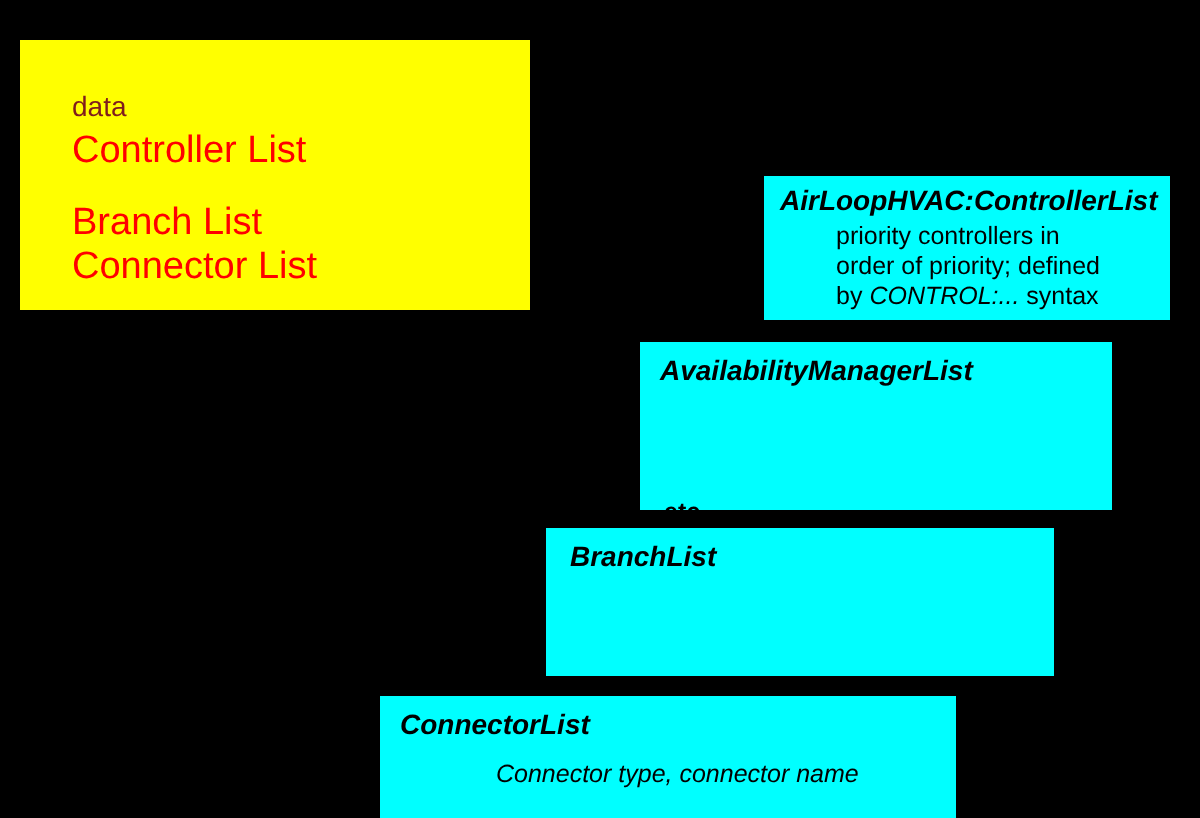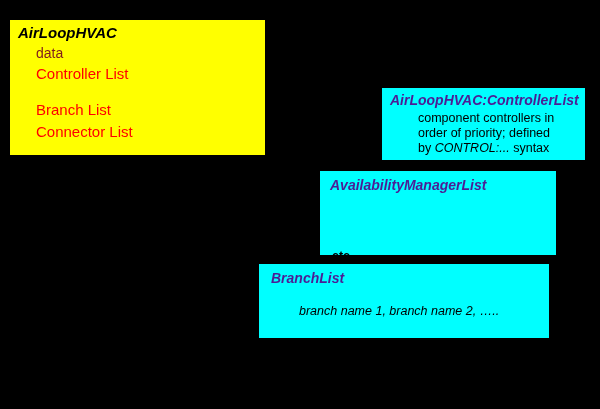--- a/index.html
+++ b/index.html
@@ -51,21 +51,21 @@
     position: absolute;
     left: 26px;
     top: 25px;
     font-size: 14px;
     color: #7f1d1d;
     white-space: nowrap;
   }
   .field {
     position: absolute;
     left: 26px;
-    font-size: 15px;
+    font-size: 19px;
     color: #FF0000;
     white-space: nowrap;
   }
   #field-controller   { top: 45px; }
   #field-availability { top: 63px; }
   #field-branch       { top: 81px; }
   #field-connector    { top: 103px; }
 
   
   .line-h {
@@ -86,38 +86,38 @@
     width: 203px;
     height: 72px;
   }
   #availabilitymanagerlist-box {
     left: 320px;
     top: 171px;
     width: 236px;
     height: 84px;
   }
   #branchlist-box {
-    left: 259px;
+    left: 273px;
     top: 264px;
-    width: 290px;
+    width: 254px;
     height: 74px;
   }
   #connectorlist-box {
     left: 190px;
     top: 348px;
     width: 288px;
     height: 61px;
   }
 
   .def-title {
     position: absolute;
     font-size: 14px;
     font-weight: bold;
     font-style: italic;
-    color: #4c1d95;
+    color: #000000;
     white-space: nowrap;
   }
   .def-line {
     position: absolute;
     font-size: 12.5px;
     color: #000000;
     white-space: nowrap;
   }
   .def-line.ital { font-style: italic; }
 
@@ -153,38 +153,40 @@
 
   <div class="line-h" style="left:105px; top:88px; width:160px;"></div>
 
   <div class="line-h" style="left:131px; top:119px; width:91px;"></div>
   <div class="line-v" style="left:220px; top:119px; height:36px;"></div>
 
   <div class="line-v" style="left:399px; top:76px; height:12px;"></div>
   <div class="line-h" style="left:334px; top:166px; width:10px;"></div>
 
   <div class="box box-yellow" id="airloop-box">
-    <div class="obj-title">AirLoopHVAC</div>
     <div class="obj-data-label">data</div>
     <div class="field" id="field-controller">Controller List</div>
     <div class="field" id="field-branch">Branch List</div>
     <div class="field" id="field-connector">Connector List</div>
   </div>
 
   <div class="box box-cyan" id="controllerlist-box">
     <div class="def-title" id="cl-title">AirLoopHVAC:ControllerList</div>
-    <div class="def-line" id="cl-l1">component controllers in</div>
+    <div class="def-line" id="cl-l1">priority controllers in</div>
     <div class="def-line" id="cl-l3"><span>by </span><span class="em">CONTROL:...</span><span> syntax</span></div>
     <div class="def-line" id="cl-l2">order of priority; defined</div>
   </div>
 
   <div class="box box-cyan" id="availabilitymanagerlist-box">
     <div class="def-title" id="aml-title">AvailabilityManagerList</div>
     <div class="def-line" id="aml-l3">etc.</div>
   </div>
 
   <div class="box box-cyan" id="branchlist-box">
     <div class="def-title" id="bl-title">BranchList</div>
-    <div class="def-line ital" id="bl-l1">branch name 1, branch name 2, …..</div>
   </div>
 
+  <div class="box box-cyan" id="connectorlist-box">
+    <div class="def-title" id="col-title">ConnectorList</div>
+    <div class="def-line ital" id="col-l1">Connector type, connector name</div>
+  </div>
 
 </div>
 
 </body></html>

